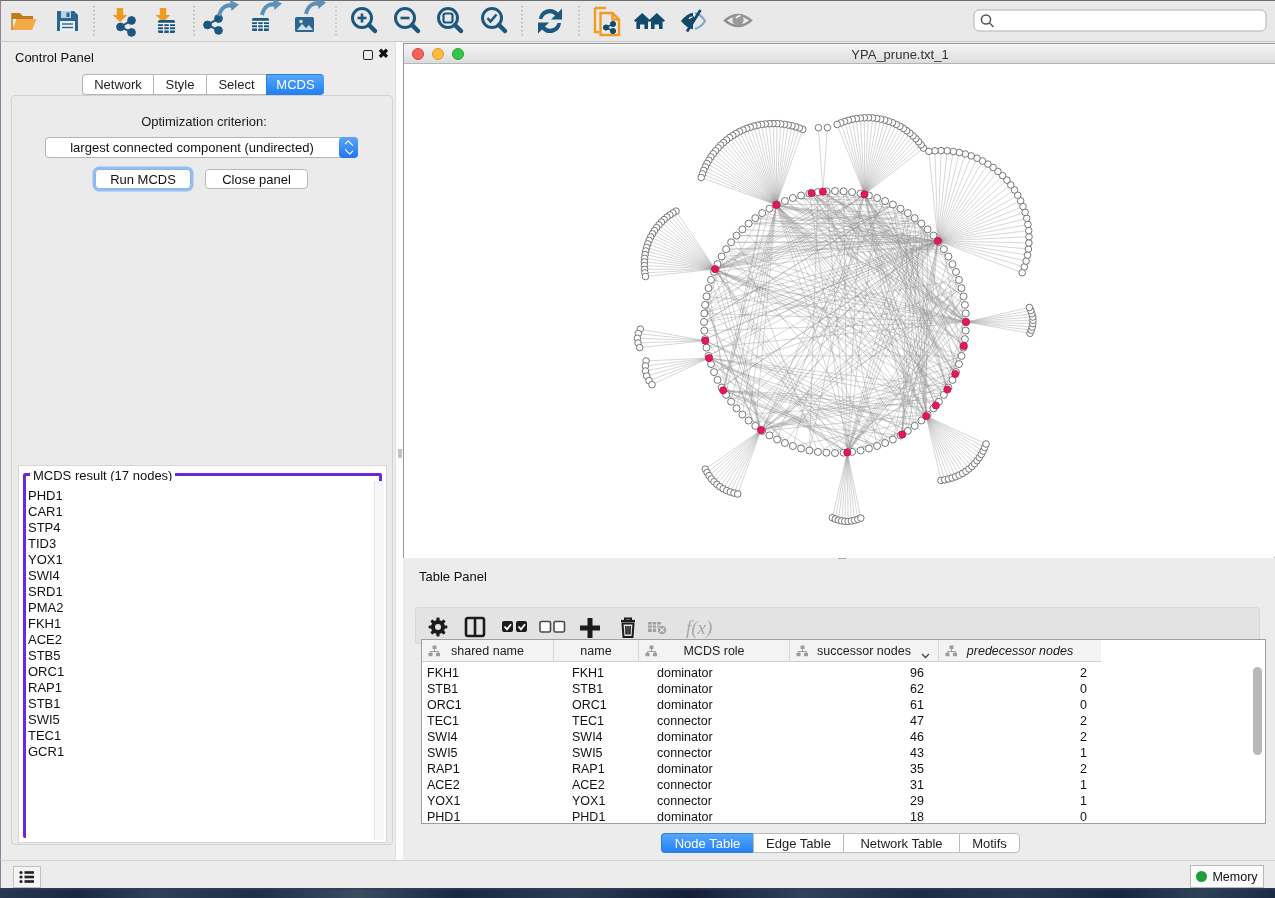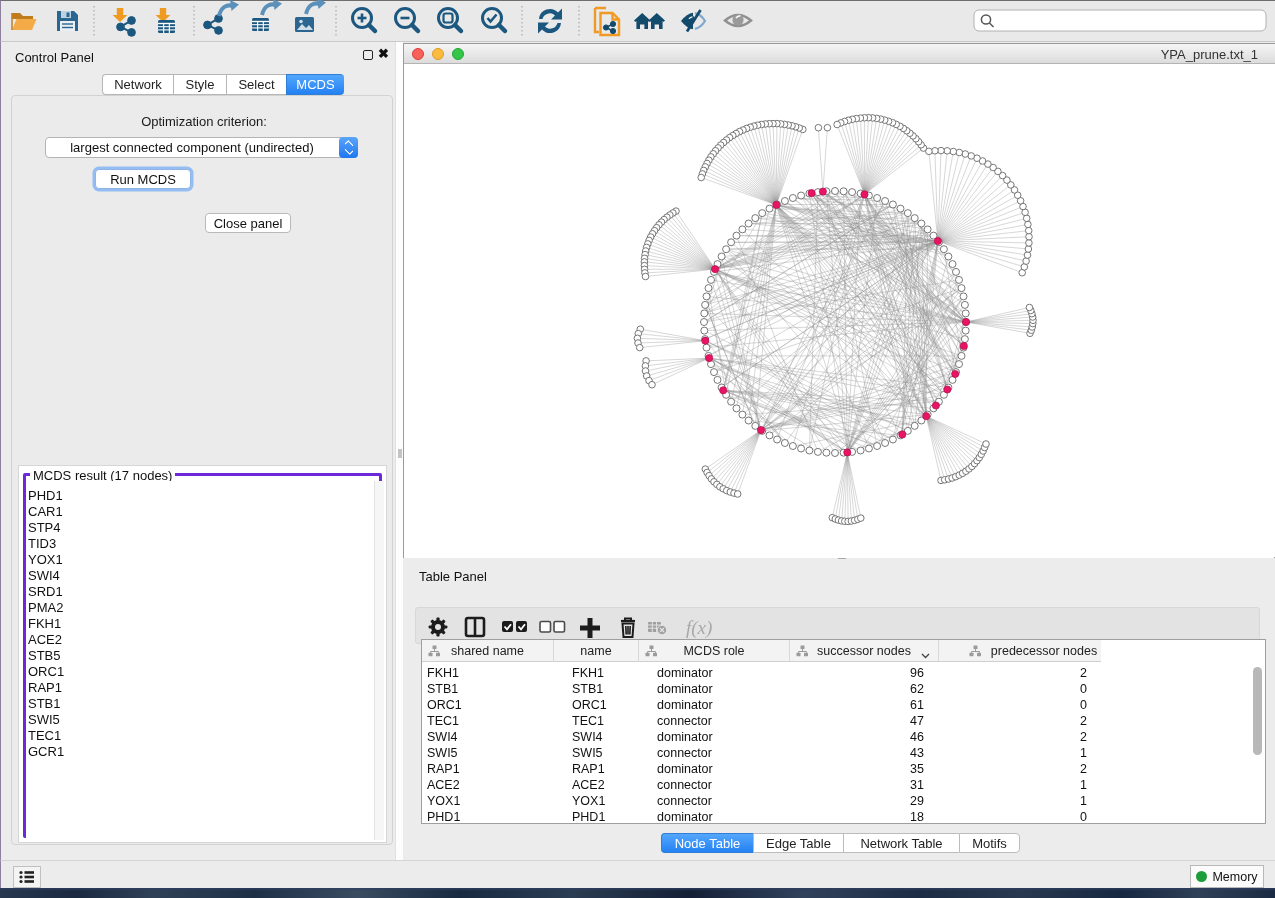--- a/index.html
+++ b/index.html
@@ -12,46 +12,46 @@
 
 
 #cpanel { left:0; top:42px; width:395px; height:818px; background:#ececec; border-left:1px solid #8d7f9d; }
 #cp-title { position:absolute; left:14px; top:8px; font-size:13px; color:#111; }
 .winbtn-sq { position:absolute; width:10px; height:10px; border:1.6px solid #222; border-radius:2px; }
 .winbtn-x { position:absolute; font-size:13px; font-weight:bold; color:#111; }
 
 
 .tabrow { position:absolute; top:32px; height:21px; display:flex; }
 .tab { height:21px; font-size:13px; color:#222; background:#fff; border:1px solid #b6b6b6; border-right:none; display:flex; align-items:center; justify-content:center; }
-.tab.first { border-radius:4px 0 0 4px;margin-left:20px; }
+.tab.first { border-radius:4px 0 0 4px; }
 .tab.sel { background:linear-gradient(#55a7fc,#2381f4); color:#fff; border-color:#2f7fd8; border-radius:0 4px 4px 0; }
 
 
 #cp-content { position:absolute; left:10px; top:53px; width:382px; height:750px; background:#ebebeb; border:1px solid #d2d2d2; border-radius:4px; }
 #opt-label { position:absolute; left:0; width:100%; top:72px; text-align:center; font-size:13px; color:#1a1a1a;padding-left:12px; }
 #combo { position:absolute; left:44px; top:95px; width:313px; height:21px; background:#fff; border:1px solid #b4b4b4; border-radius:4px; font-size:13px; color:#111; display:flex; align-items:center; justify-content:center; padding-right:19px; }
 #combo-btn { position:absolute; right:-1px; top:-1px; width:19px; height:21px; background:linear-gradient(#5ba5fb,#1f76f0); border-radius:4px; }
 #combo-btn:before { content:""; position:absolute; left:4.6px; top:3.6px; width:8px; height:5px; background:none; border-left:2px solid #fff; border-top:2px solid #fff; transform:rotate(45deg) scale(.78); border-radius:1px; }
 #combo-btn:after { content:""; position:absolute; left:4.6px; bottom:3.6px; width:8px; height:5px; background:none; border-right:2px solid #fff; border-bottom:2px solid #fff; transform:rotate(45deg) scale(.78); border-radius:1px; }
 .btn { position:absolute; top:127px; height:20px; background:#fff; border:1px solid #b9b9b9; border-radius:4px; font-size:13px; color:#111; display:flex; align-items:center; justify-content:center; }
 #btn-run { left:94px; width:96px; box-shadow:0 0 0 2.5px rgba(125,178,245,.8); border-color:#8fb4e6; }
-#btn-close { left:204px; width:86px;margin-top:44px; }
+#btn-close { left:204px; width:103px; }
 
 
 #fswrap { position:absolute; left:17px; top:423px; width:369px; height:378px; background:#fff; border:1px solid #d6d6d6; }
 #fieldset { position:absolute; left:4px; top:7px; width:359px; height:365px; border:3px solid #6d28d9; border-radius:2px; }
 #fs-legend { position:absolute; left:4px; top:-8px; background:#fff; padding:0 3px; font-size:13px; color:#111; }
 #fs-list { position:absolute; left:0; top:5px; width:358px; height:359px; background:#fff; font-size:13px; color:#111; line-height:16px; padding:7px 0 0 2px; }
 #fs-scroll { position:absolute; right:0px; top:0; width:10px; height:359px; background:#f6f6f6; border-left:1px solid #e3e3e3; }
 
 
 #netwin { left:403px; top:43px; width:872px; height:515px; background:#fff; border:1px solid #9a9a9a; border-right:none; }
 #net-titlebar { position:absolute; left:0; top:0; width:100%; height:20px; background:linear-gradient(#f5f5f5,#dcdcdc); border-bottom:1px solid #b4b4b4; }
 .tl { position:absolute; top:4px; width:12px; height:12px; border-radius:50%; }
-#net-title { position:absolute; top:3px; left:118px; width:736px; text-align:right; font-size:13px; color:#333; }
+#net-title { position:absolute; top:3px; left:128px; width:736px; text-align:center; font-size:13px; color:#333; }
 #net-canvas { position:absolute; left:0; top:21px; width:870px; height:493px; background:#fff; overflow:hidden; }
 
 
 #vsplit { left:395px; top:42px; width:8px; height:818px; background:#fdfdfd; border-left:1px solid #e0e0e0; }
 #vsplit-h { position:absolute; left:1.5px; top:407px; width:4px; height:9px; background:#c4c4c4; }
 
 
 
 #tpanel { left:403px; top:559px; width:872px; height:301px; background:#ececec; }
 #tp-title { position:absolute; left:16px; top:10px; font-size:13px; color:#111; }
@@ -607,21 +607,21 @@
       <div class="th" style="left:368px; width:149px;"><span class="hic"><svg width="13" height="12" viewBox="0 0 13 12">
               <g fill="#9b9b9b">
                 <rect x="4.5" y="0.5" width="4" height="3.4" rx="0.5"></rect>
                 <rect x="0.5" y="7.8" width="4" height="3.4" rx="0.5"></rect>
                 <rect x="8" y="7.8" width="4" height="3.4" rx="0.5"></rect>
                 <path d="M6.5 4 v2 M2.5 7.8 v-1.3 h8 v1.3" stroke="#9b9b9b" fill="none" stroke-width="1"></path>
               </g>
             </svg></span>successor nodes<span class="hchev"><svg width="9" height="6" viewBox="0 0 9 6">
               <path d="M1 1 l3.5 3.5 L8 1" stroke="#444" stroke-width="1.3" fill="none"></path>
             </svg></span></div>
-      <div class="th" style="left:541px; width:162px; border-right:none;"><span class="hic"><svg width="13" height="12" viewBox="0 0 13 12">
+      <div class="th" style="left:517px; width:162px; border-right:none;font-style:italic;"><span class="hic"><svg width="13" height="12" viewBox="0 0 13 12">
               <g fill="#9b9b9b">
                 <rect x="4.5" y="0.5" width="4" height="3.4" rx="0.5"></rect>
                 <rect x="0.5" y="7.8" width="4" height="3.4" rx="0.5"></rect>
                 <rect x="8" y="7.8" width="4" height="3.4" rx="0.5"></rect>
                 <path d="M6.5 4 v2 M2.5 7.8 v-1.3 h8 v1.3" stroke="#9b9b9b" fill="none" stroke-width="1"></path>
               </g>
             </svg></span>predecessor nodes</div>
     </div>
     <div class="trow" style="left:5px; top:25px; width:140px;">FKH1</div>
       <div class="trow" style="left:150px; top:25px; width:80px;">FKH1</div>

